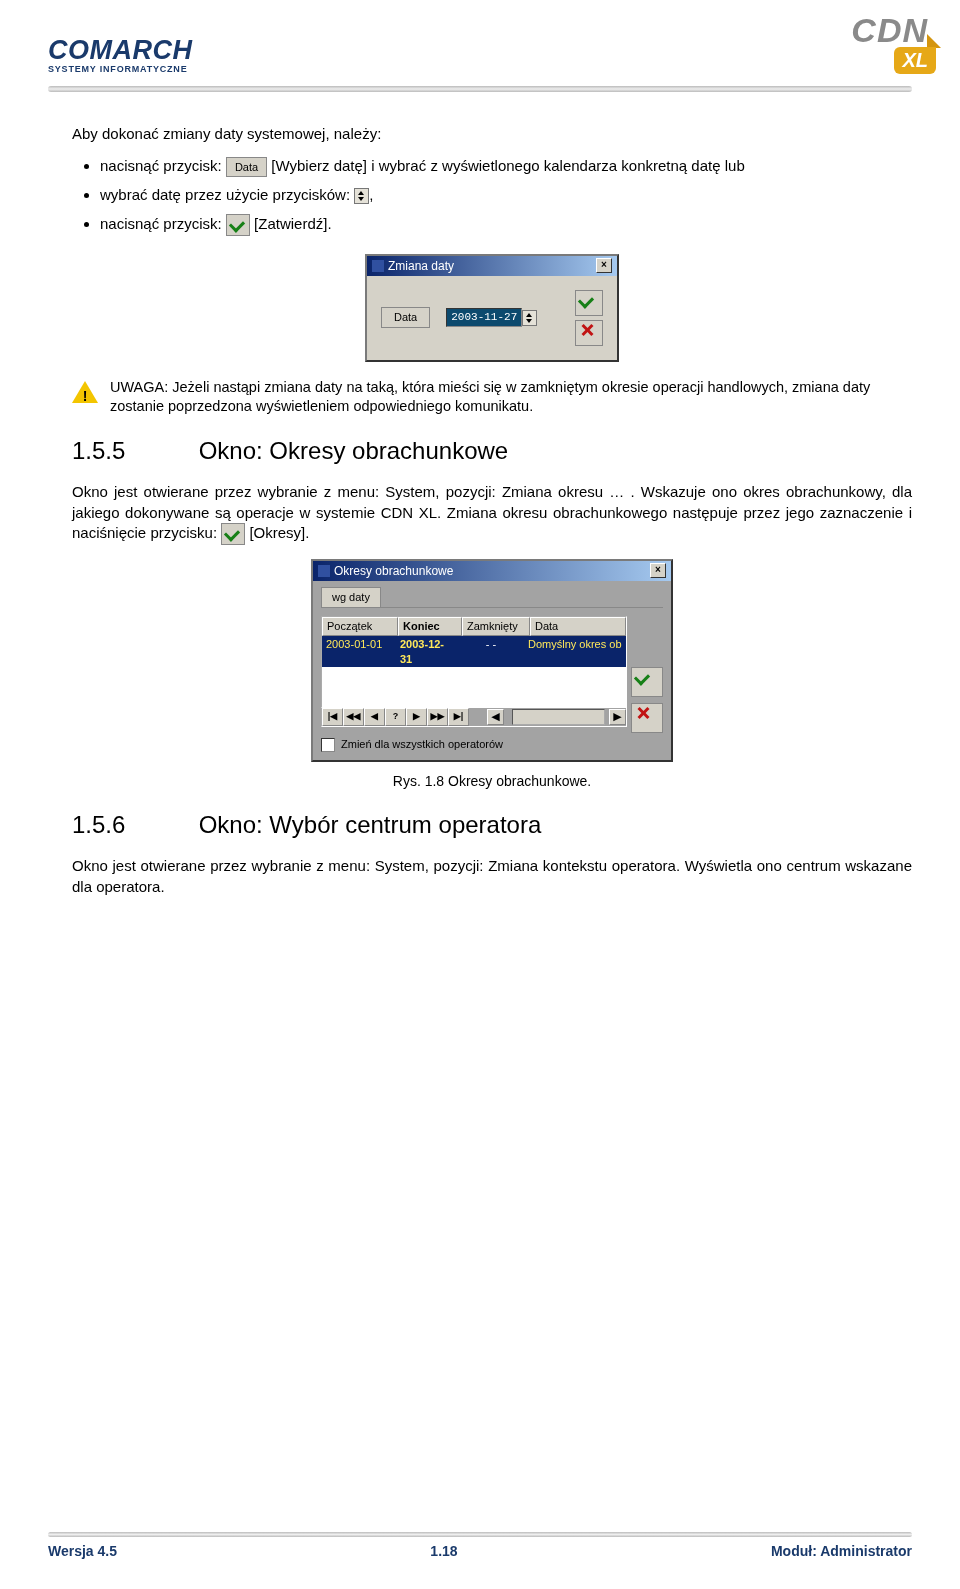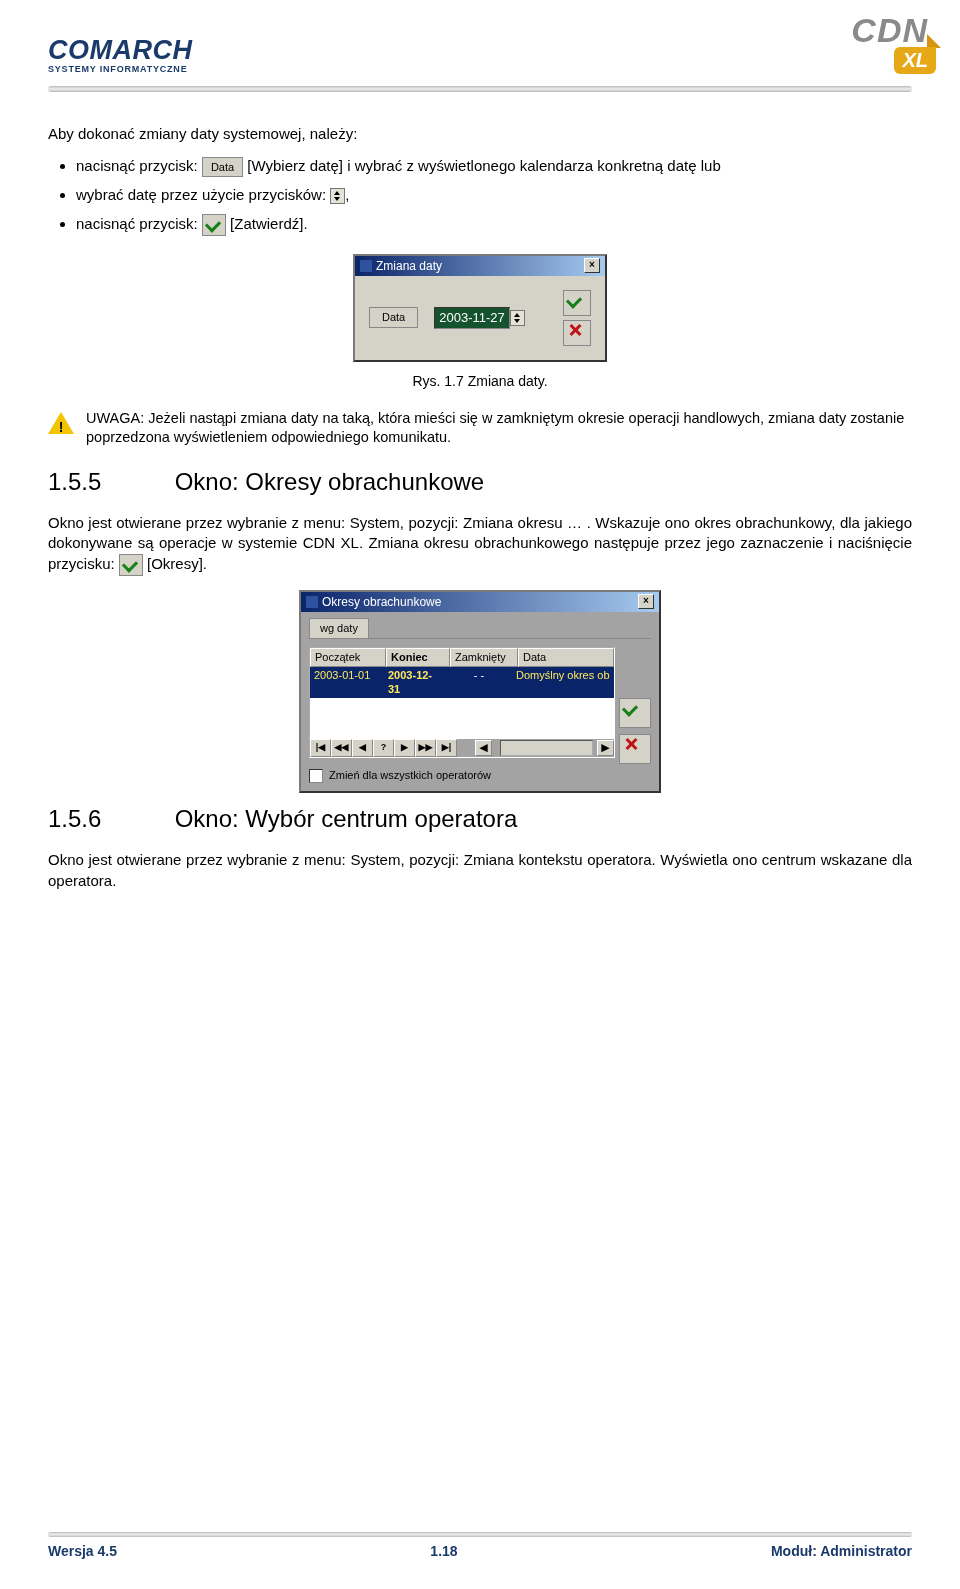--- a/index.html
+++ b/index.html
@@ -80,20 +80,21 @@
     border-top: 14px solid transparent;
   }
   .hr-top {
     height: 6px;
     background: linear-gradient(to bottom, #bbb, #eee 50%, #bbb);
     border-radius: 3px;
     margin-bottom: 32px;
   }
   .content {
     line-height: 1.35;
+    margin-left: 24px;
   }
   .para-title {
     margin: 0 0 12px 0;
     font-size: 15px;
   }
   ul.bullets {
     margin: 0 0 18px 28px;
     padding: 0;
     list-style: disc;
   }
@@ -273,25 +274,26 @@
     align-items: center;
   }
   .dlg1-data-btn {
     border: 1px solid #888;
     background: #d5d2c8;
     font-size: 11px;
     padding: 2px 12px;
     margin-right: 16px;
   }
   .dlg1-date-box {
-    background: #14532d;
+    background: #0c4a6e;
     color: #fff;
-    font-size: 13px;
+    font-size: 11px;
     padding: 1px 4px;
     border: 1px inset #888;
+    font-family: Liberation Mono, monospace;
   }
   .dlg1-right {
     margin-left: auto;
     display: flex;
     flex-direction: column;
     gap: 4px;
   }
   .dlg1-right .icon-check, .dlg1-right .icon-x {
     width: 26px;
     height: 24px;
@@ -481,21 +483,20 @@
           <div class="dlg1-data-btn">Data</div>
           <div class="dlg1-date-box">2003-11-27</div>
           <span class="icon-spin" style="margin-left:0;"></span>
           <div class="dlg1-right">
             <div class="icon-check"></div>
             <div class="icon-x"></div>
           </div>
         </div>
       </div>
     </div>
-    <p class="center figure-caption">Rys. 1.7 Zmiana daty.</p>
 
     <div class="warn-row">
       <div class="warn-icon">
         <div class="warn-tri"></div>
         <div class="warn-bang">!</div>
       </div>
       <div class="warn-text">UWAGA: Jeżeli nastąpi zmiana daty na taką, która mieści się w zamkniętym okresie operacji handlowych, zmiana daty zostanie poprzedzona wyświetleniem odpowiedniego komunikatu.</div>
     </div>
 
     <h2 class="section">
@@ -550,20 +551,21 @@
         <div class="dlg2-right">
           <div class="icon-check"></div>
           <div class="icon-x"></div>
         </div>
         <div class="dlg2-bottom">
           <div class="dlg2-chk"></div>
           <span>Zmień dla wszystkich operatorów</span>
         </div>
       </div>
     </div>
+    <p class="center figure-caption">Rys. 1.8 Okresy obrachunkowe.</p>
 
     <h2 class="section">
       <span class="num">1.5.6</span>
       <span>Okno: Wybór centrum operatora</span>
     </h2>
     <p class="body-text">Okno jest otwierane przez wybranie z menu: System, pozycji: Zmiana kontekstu operatora. Wyświetla ono centrum wskazane dla operatora.</p>
 
   </div>
 
   <div class="footer">

